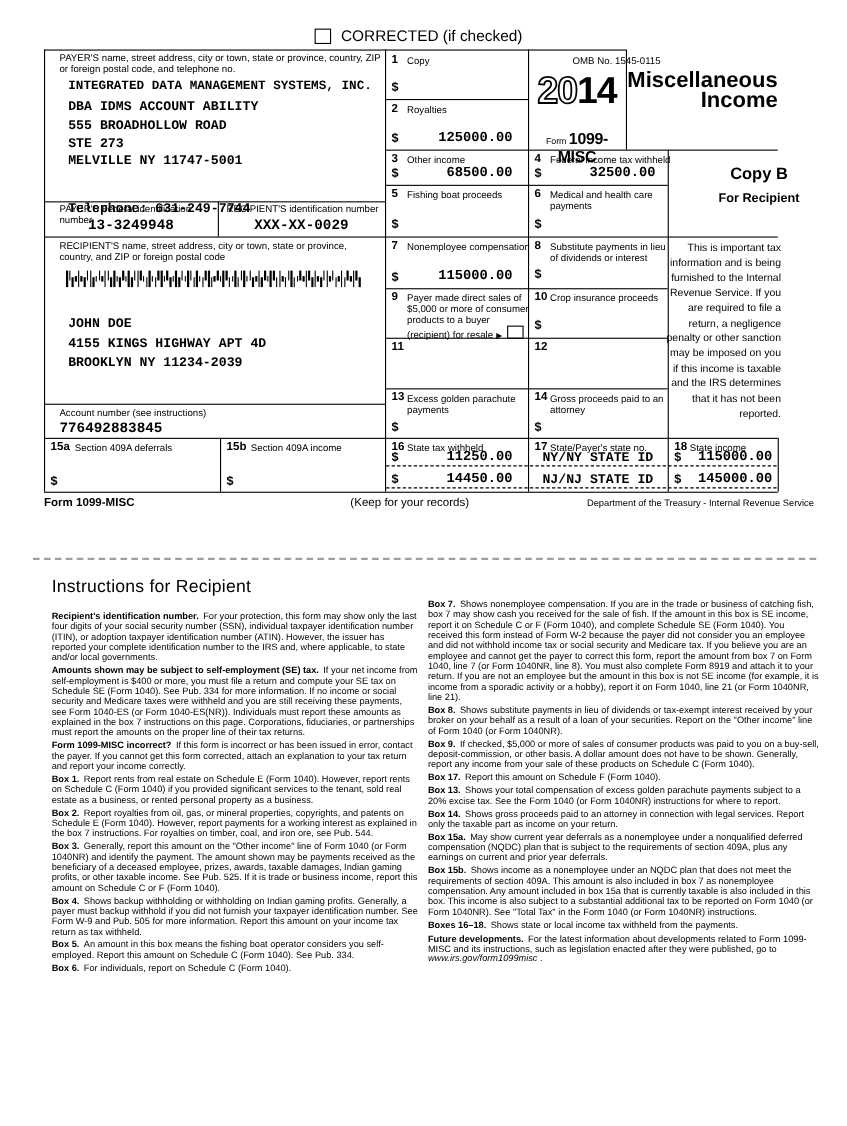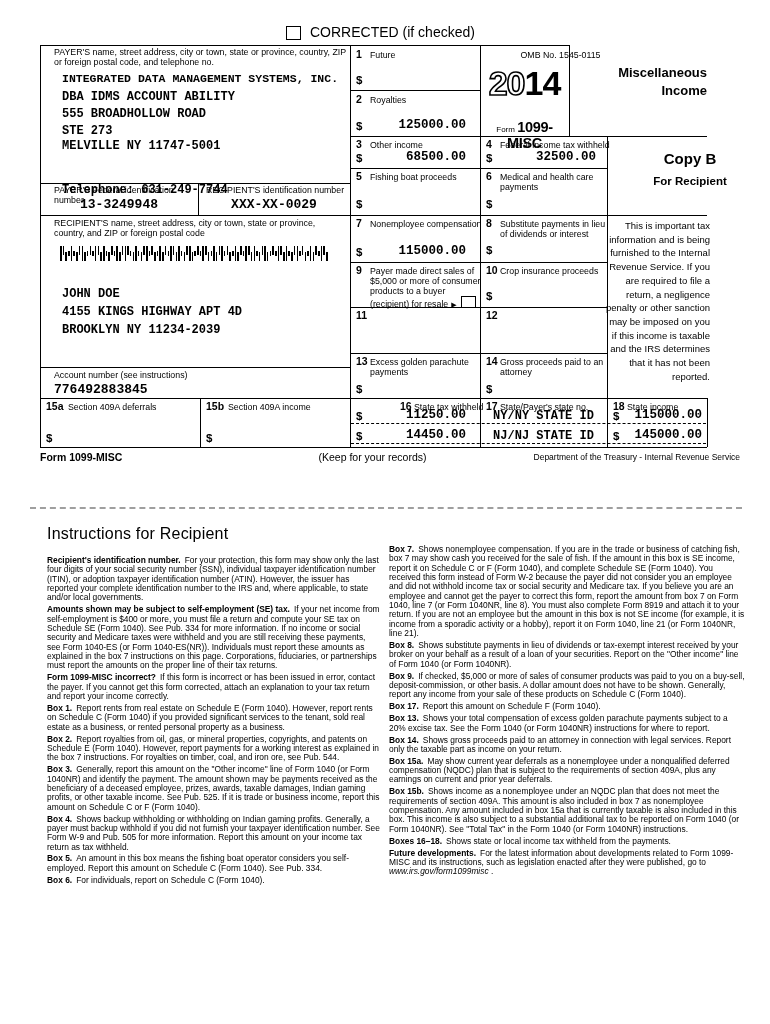--- a/index.html
+++ b/index.html
@@ -25,21 +25,21 @@
   .corrected{position:absolute;font-size:14px;}
   
   .center{text-align:center;}
   .year{position:absolute;font-size:34px;font-weight:bold;letter-spacing:-1px;line-height:38px;}
   .y20{color:#fff;-webkit-text-stroke:1.6px #000;}
   @supports not (-webkit-text-stroke: 1px #000){
     .y20{color:#fff;text-shadow:-1.4px 0 #000,1.4px 0 #000,0 -1.4px #000,0 1.4px #000;}
   }
   .formline{position:absolute;font-size:8px;}
   .formline b{font-size:14.5px;letter-spacing:-0.3px;}
-  .misc-title{position:absolute;font-size:13px;font-weight:bold;line-height:18px;text-align:right;}
+  .misc-title{position:absolute;font-size:20px;font-weight:bold;line-height:18px;text-align:right;}
   .copyb{position:absolute;font-size:15px;font-weight:bold;text-align:center;}
   .forrec{position:absolute;font-size:11.5px;font-weight:bold;text-align:center;}
   .important{position:absolute;font-size:9.5px;line-height:13.7px;text-align:right;}
   
   .barcode{position:absolute;height:16px;white-space:nowrap;}
   .bar{display:inline-block;width:1.5px;margin-right:1.2px;background:#000;vertical-align:top;}
   .bar.F{height:15px;margin-top:0;}
   .bar.A{height:9px;margin-top:0;}
   .bar.D{height:9px;margin-top:6px;}
   .bar.T{height:5px;margin-top:5px;}
@@ -102,21 +102,21 @@
   <div class="lbl" style="left:54px;top:219px;width:292px;">RECIPIENT'S name, street address, city or town, state or province, country, and ZIP or foreign postal code</div>
   <div class="barcode" style="left:60px;top:246px;"><span class="bar F"></span><span class="bar A"></span><span class="bar D"></span><span class="bar T"></span><span class="bar F"></span><span class="bar T"></span><span class="bar D"></span><span class="bar A"></span><span class="bar F"></span><span class="bar D"></span><span class="bar T"></span><span class="bar A"></span><span class="bar T"></span><span class="bar F"></span><span class="bar A"></span><span class="bar D"></span><span class="bar F"></span><span class="bar T"></span><span class="bar D"></span><span class="bar A"></span><span class="bar T"></span><span class="bar F"></span><span class="bar D"></span><span class="bar A"></span><span class="bar F"></span><span class="bar A"></span><span class="bar T"></span><span class="bar D"></span><span class="bar F"></span><span class="bar T"></span><span class="bar D"></span><span class="bar A"></span><span class="bar F"></span><span class="bar T"></span><span class="bar A"></span><span class="bar D"></span><span class="bar T"></span><span class="bar F"></span><span class="bar D"></span><span class="bar A"></span><span class="bar T"></span><span class="bar F"></span><span class="bar A"></span><span class="bar D"></span><span class="bar F"></span><span class="bar T"></span><span class="bar D"></span><span class="bar A"></span><span class="bar F"></span><span class="bar D"></span><span class="bar T"></span><span class="bar A"></span><span class="bar T"></span><span class="bar F"></span><span class="bar A"></span><span class="bar D"></span><span class="bar T"></span><span class="bar F"></span><span class="bar D"></span><span class="bar A"></span><span class="bar F"></span><span class="bar T"></span><span class="bar A"></span><span class="bar D"></span><span class="bar T"></span><span class="bar F"></span><span class="bar D"></span><span class="bar A"></span><span class="bar T"></span><span class="bar F"></span><span class="bar A"></span><span class="bar D"></span><span class="bar F"></span><span class="bar T"></span><span class="bar D"></span><span class="bar A"></span><span class="bar F"></span><span class="bar D"></span><span class="bar T"></span><span class="bar A"></span><span class="bar T"></span><span class="bar F"></span><span class="bar A"></span><span class="bar D"></span><span class="bar F"></span><span class="bar T"></span><span class="bar D"></span><span class="bar A"></span><span class="bar F"></span><span class="bar T"></span><span class="bar A"></span><span class="bar D"></span><span class="bar T"></span><span class="bar F"></span><span class="bar D"></span><span class="bar A"></span><span class="bar T"></span><span class="bar F"></span><span class="bar A"></span><span class="bar D"></span></div>
   <div class="typed" style="left:62px;top:287px;">JOHN DOE</div>
   <div class="typed" style="left:62px;top:305px;">4155 KINGS HIGHWAY APT 4D</div>
   <div class="typed" style="left:62px;top:323px;">BROOKLYN NY 11234-2039</div>
 
   <div class="lbl" style="left:54px;top:371px;width:292px;">Account number (see instructions)</div>
   <div class="typed" style="left:54px;top:382px;font-size:13px;">776492883845</div>
 
   <div class="boxlabel" style="left:356px;top:50px;width:118px;">
-    <span class="bnum">1</span><span>Future</span>
+    <span class="bnum">1</span><span>Copy</span>
   </div>
   <div class="amt-row" style="left:356px;top:74px;width:110px;">
     <span class="dollar">$</span>
       <span class="amt"></span>
   </div>
 
   <div class="boxlabel" style="left:356px;top:95px;width:118px;">
     <span class="bnum">2</span><span>Royalties</span>
   </div>
   <div class="amt-row" style="left:356px;top:118px;width:110px;">
@@ -215,21 +215,21 @@
       <span class="amt"></span>
   </div>
   <div class="boxlabel" style="left:206px;top:402px;width:138px;padding-left:22px;">
     <span class="bnum">15b</span><span>Section 409A income</span>
   </div>
   <div class="amt-row" style="left:206px;top:432px;width:138px;">
     <span class="dollar">$</span>
       <span class="amt"></span>
   </div>
 
-  <div class="boxlabel" style="left:356px;top:402px;width:118px;margin-left:44px;">
+  <div class="boxlabel" style="left:356px;top:402px;width:118px;">
     <span class="bnum">16</span><span>State tax withheld</span>
   </div>
   <div class="amt-row" style="left:356px;top:408px;width:110px;">
     <span class="dollar">$</span>
       <span class="amt">11250.00</span>
   </div>
   <div class="amt-row" style="left:356px;top:428px;width:110px;">
     <span class="dollar">$</span>
       <span class="amt">14450.00</span>
   </div>

